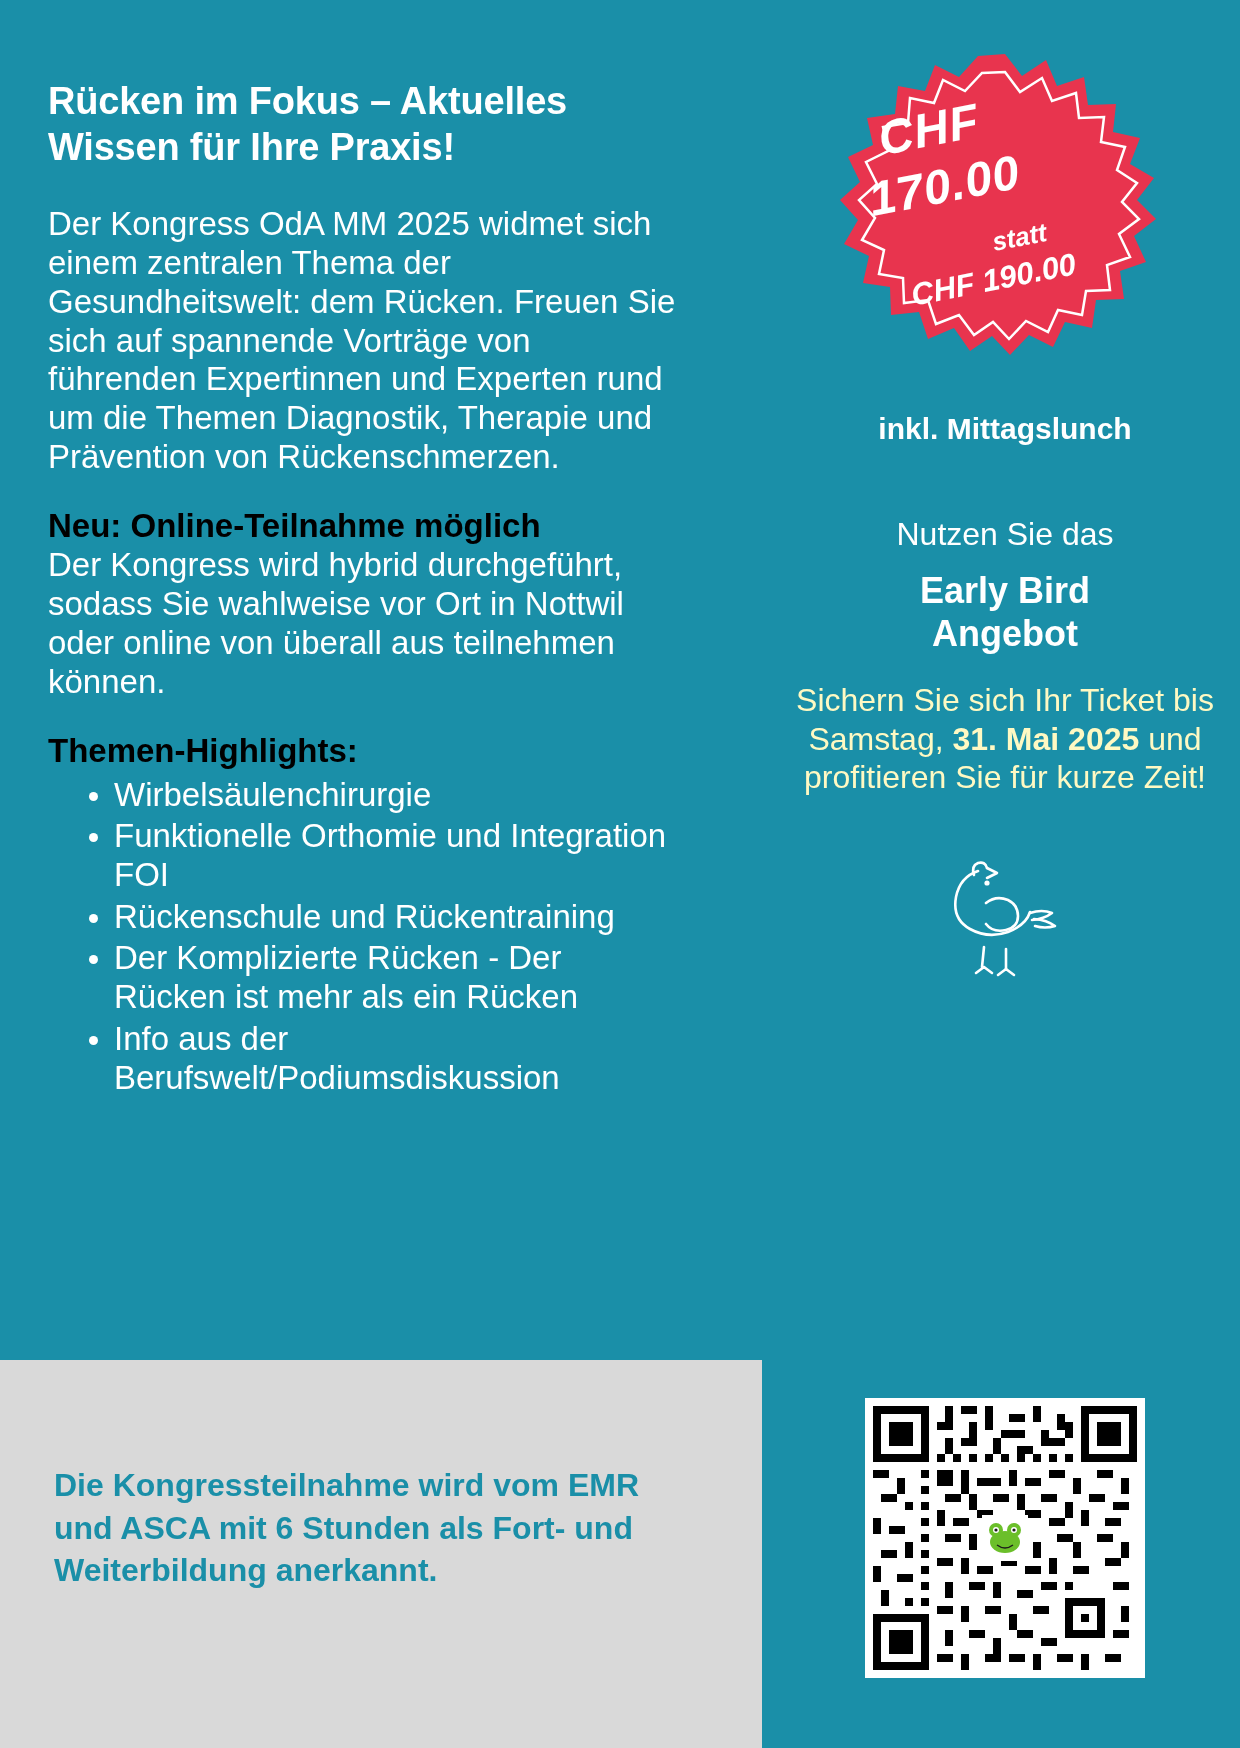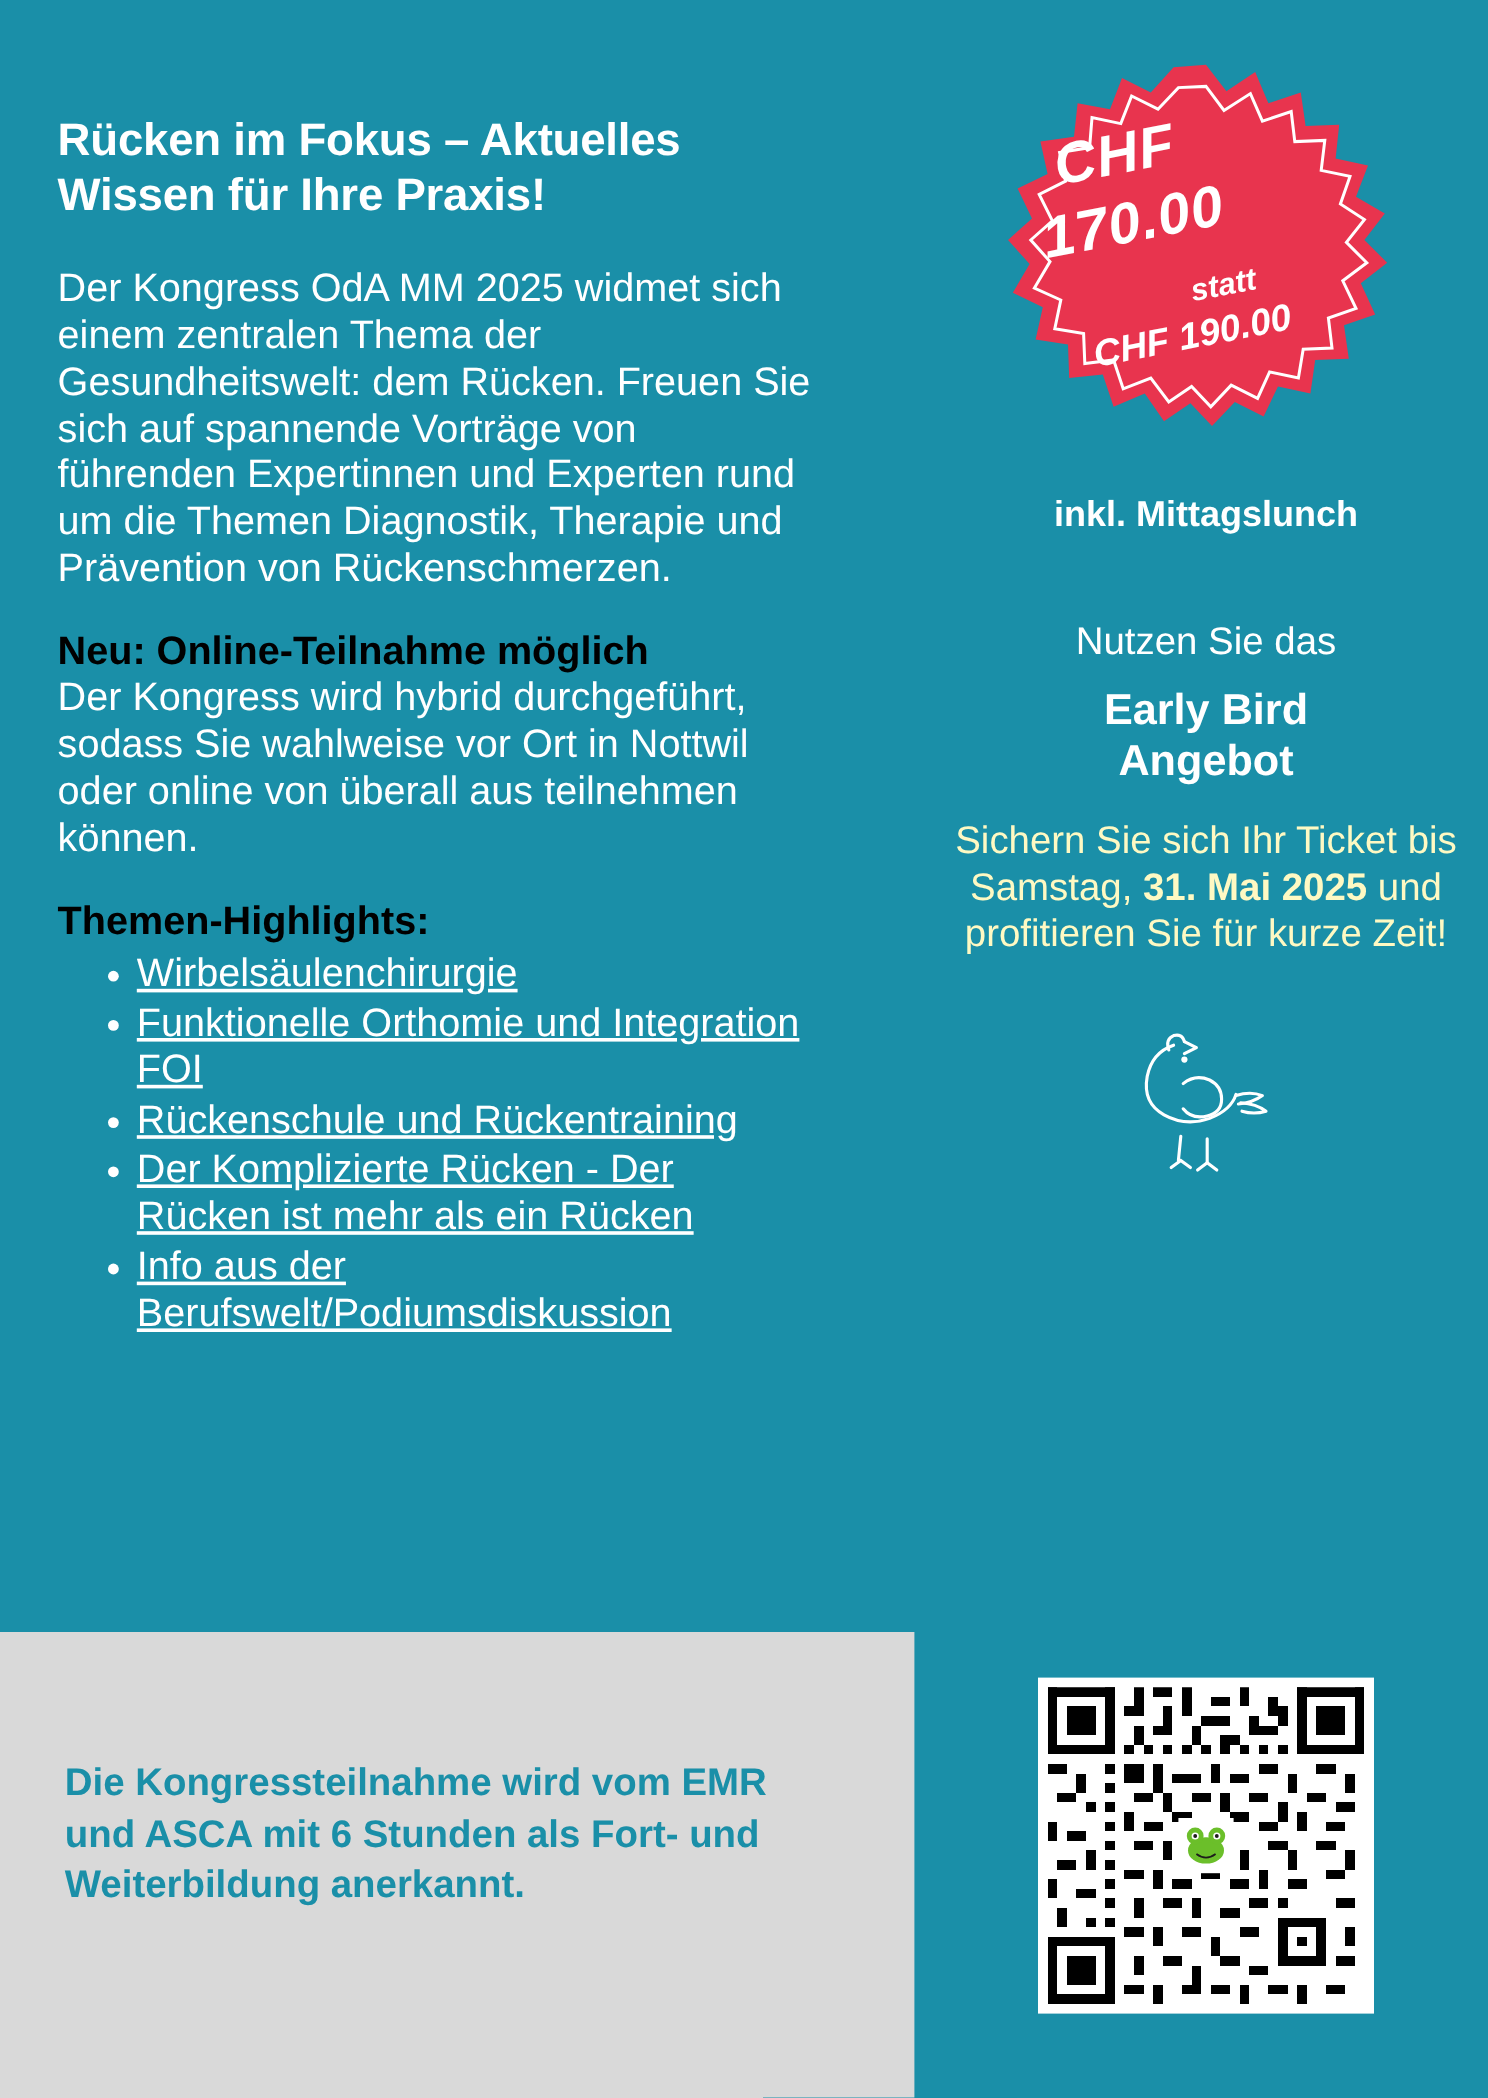--- a/index.html
+++ b/index.html
@@ -17,21 +17,21 @@
     position: relative;
     width: 1240px;
     height: 1748px;
     background: #1a8fa8;
   }
 
   
   .left-col {
     position: absolute;
     left: 0;
-    top: 16px;
+    top: 0;
     width: 762px;
     height: 1352px;
     box-sizing: border-box;
     padding: 78px 80px 0 48px;
   }
   .right-col {
     position: absolute;
     left: 770px;
     top: 0;
     width: 470px;
@@ -88,21 +88,20 @@
   ul.highlights {
     margin: 4px 0 0 0;
     padding-left: 66px;
     color: #ffffff;
     font-size: 33px;
     line-height: 1.19;
     font-weight: 300;
   }
   ul.highlights li {
     margin-bottom: 2px;
-    text-decoration: underline;
   }
   ul.highlights li::marker {
     font-size: 30px;
   }
 
   
   .badge-wrap {
     position: relative;
     width: 330px;
     height: 330px;

